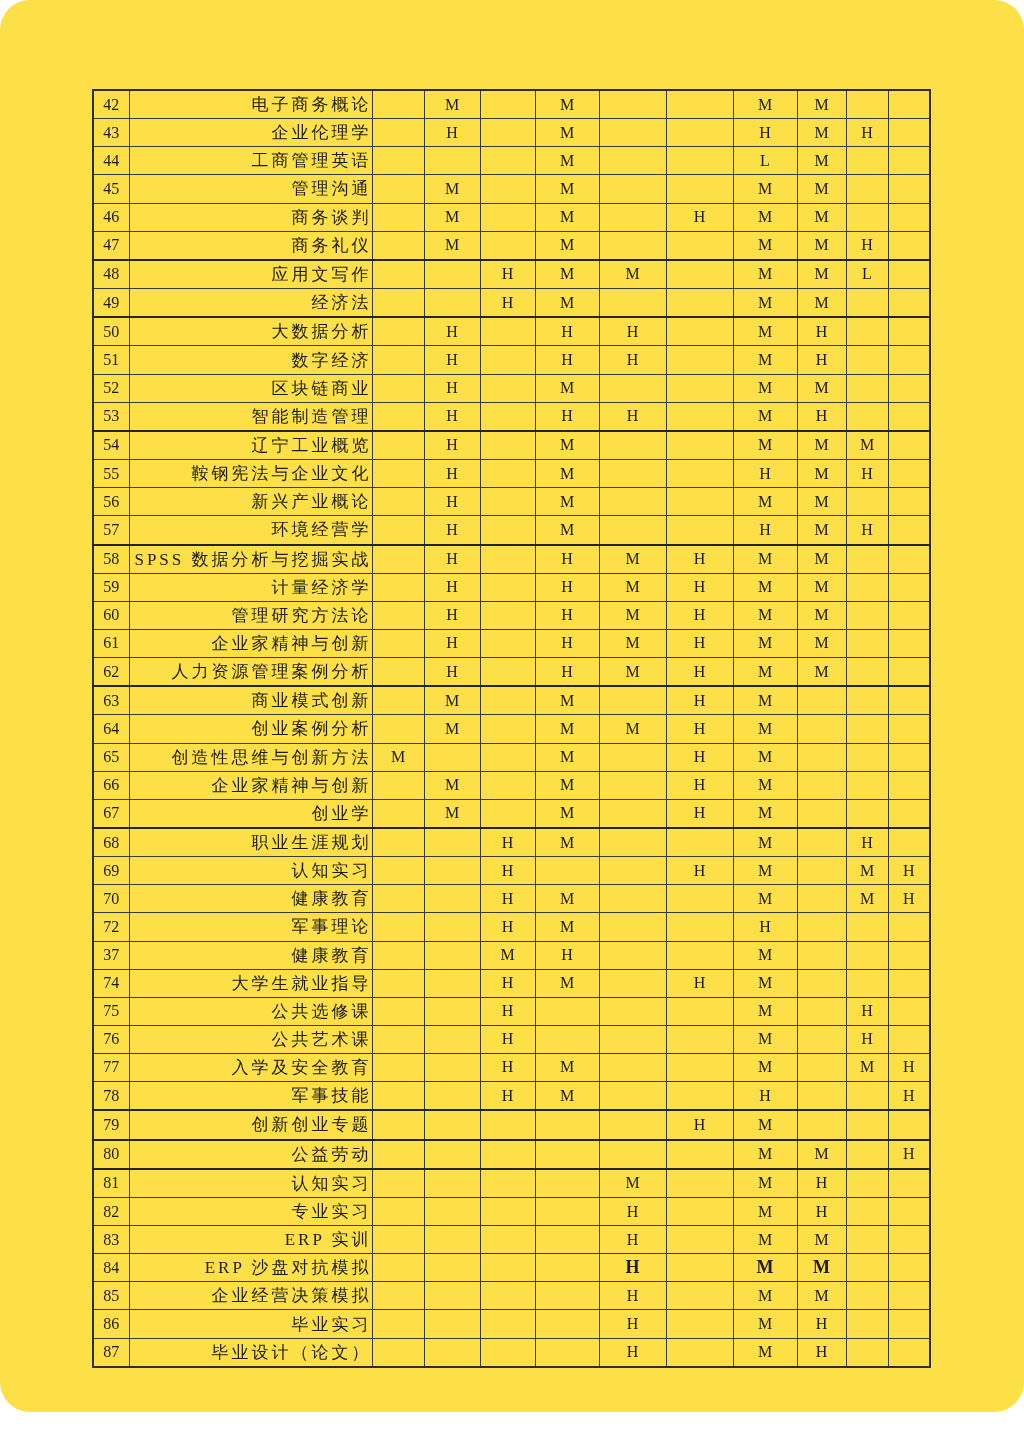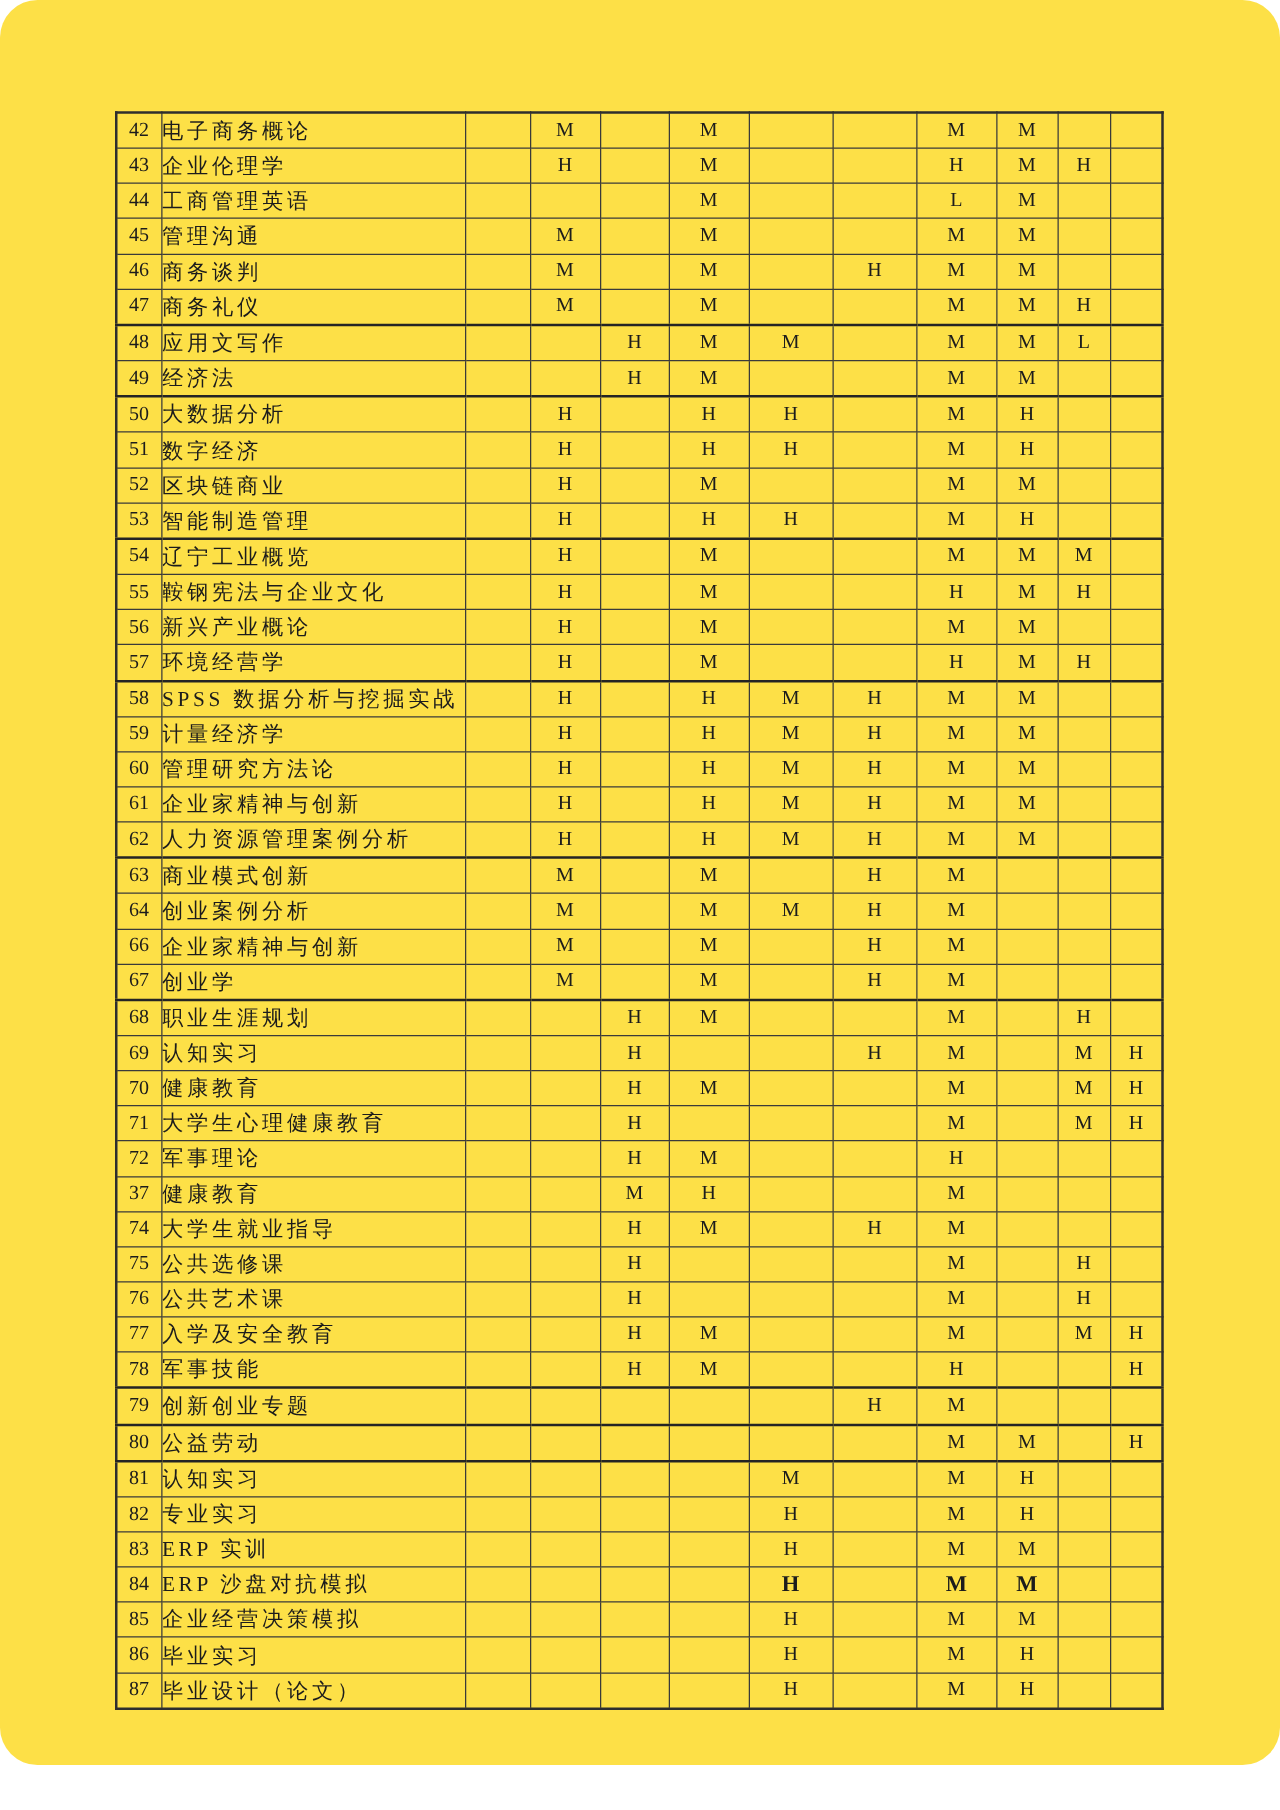--- a/index.html
+++ b/index.html
@@ -39,21 +39,21 @@
     vertical-align: middle;
   }
   tr.group-start td {
     border-top: 2px solid #242424;
   }
   td.c-num {
     text-align: center;
     font-size: 16px;
   }
   td.c-name {
-    text-align: left;
+    text-align: right;
     padding-left: 10px;
     font-size: 17px;
     letter-spacing: 3px;
   }
   td.c-val {
     text-align: center;
     font-size: 16px;
     letter-spacing: 0;
   }
   tr.bold-values td.c-val {
@@ -397,20 +397,34 @@
           <td class="c-val"></td>
           <td class="c-val">M</td>
           <td class="c-val">M</td>
           <td class="c-val">H</td>
           <td class="c-val">M</td>
           <td class="c-val"></td>
           <td class="c-val"></td>
           <td class="c-val"></td>
         </tr>
         <tr>
+          <td class="c-num">65</td>
+          <td class="c-name">创造性思维与创新方法</td>
+          <td class="c-val">M</td>
+          <td class="c-val"></td>
+          <td class="c-val"></td>
+          <td class="c-val">M</td>
+          <td class="c-val"></td>
+          <td class="c-val">H</td>
+          <td class="c-val">M</td>
+          <td class="c-val"></td>
+          <td class="c-val"></td>
+          <td class="c-val"></td>
+        </tr>
+        <tr>
           <td class="c-num">66</td>
           <td class="c-name">企业家精神与创新</td>
           <td class="c-val"></td>
           <td class="c-val">M</td>
           <td class="c-val"></td>
           <td class="c-val">M</td>
           <td class="c-val"></td>
           <td class="c-val">H</td>
           <td class="c-val">M</td>
           <td class="c-val"></td>
@@ -459,34 +473,20 @@
           <td class="c-val">M</td>
           <td class="c-val">H</td>
         </tr>
         <tr>
           <td class="c-num">70</td>
           <td class="c-name">健康教育</td>
           <td class="c-val"></td>
           <td class="c-val"></td>
           <td class="c-val">H</td>
           <td class="c-val">M</td>
-          <td class="c-val"></td>
-          <td class="c-val"></td>
-          <td class="c-val">M</td>
-          <td class="c-val"></td>
-          <td class="c-val">M</td>
-          <td class="c-val">H</td>
-        </tr>
-        <tr>
-          <td class="c-num">71</td>
-          <td class="c-name">大学生心理健康教育</td>
-          <td class="c-val"></td>
-          <td class="c-val"></td>
-          <td class="c-val">H</td>
-          <td class="c-val"></td>
           <td class="c-val"></td>
           <td class="c-val"></td>
           <td class="c-val">M</td>
           <td class="c-val"></td>
           <td class="c-val">M</td>
           <td class="c-val">H</td>
         </tr>
         <tr>
           <td class="c-num">72</td>
           <td class="c-name">军事理论</td>

